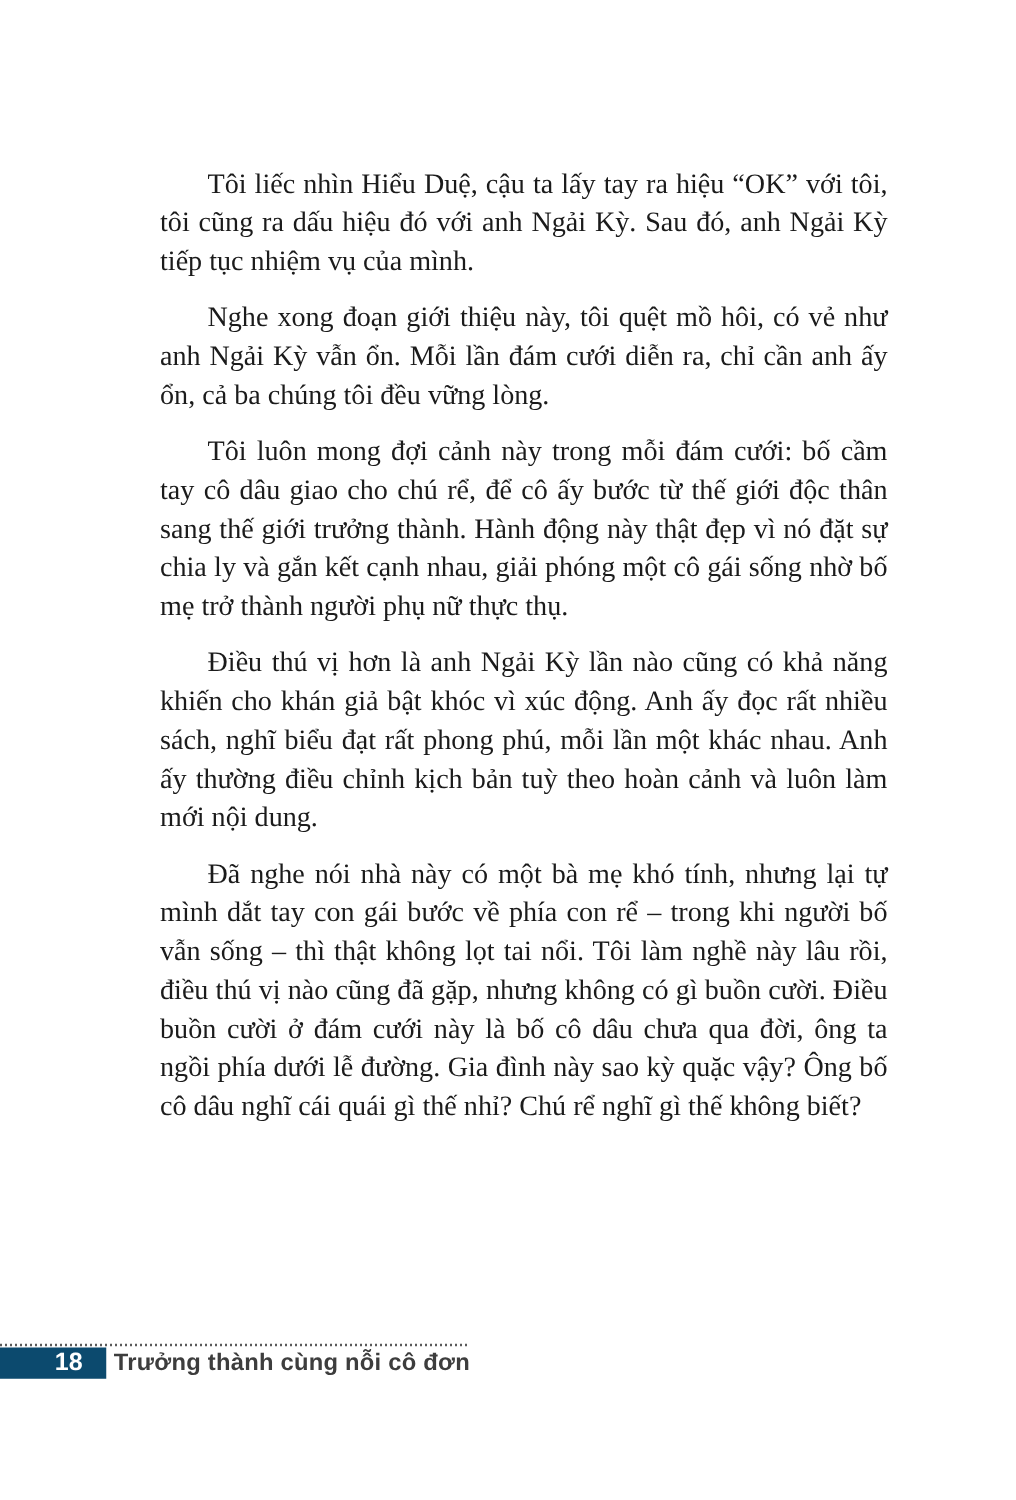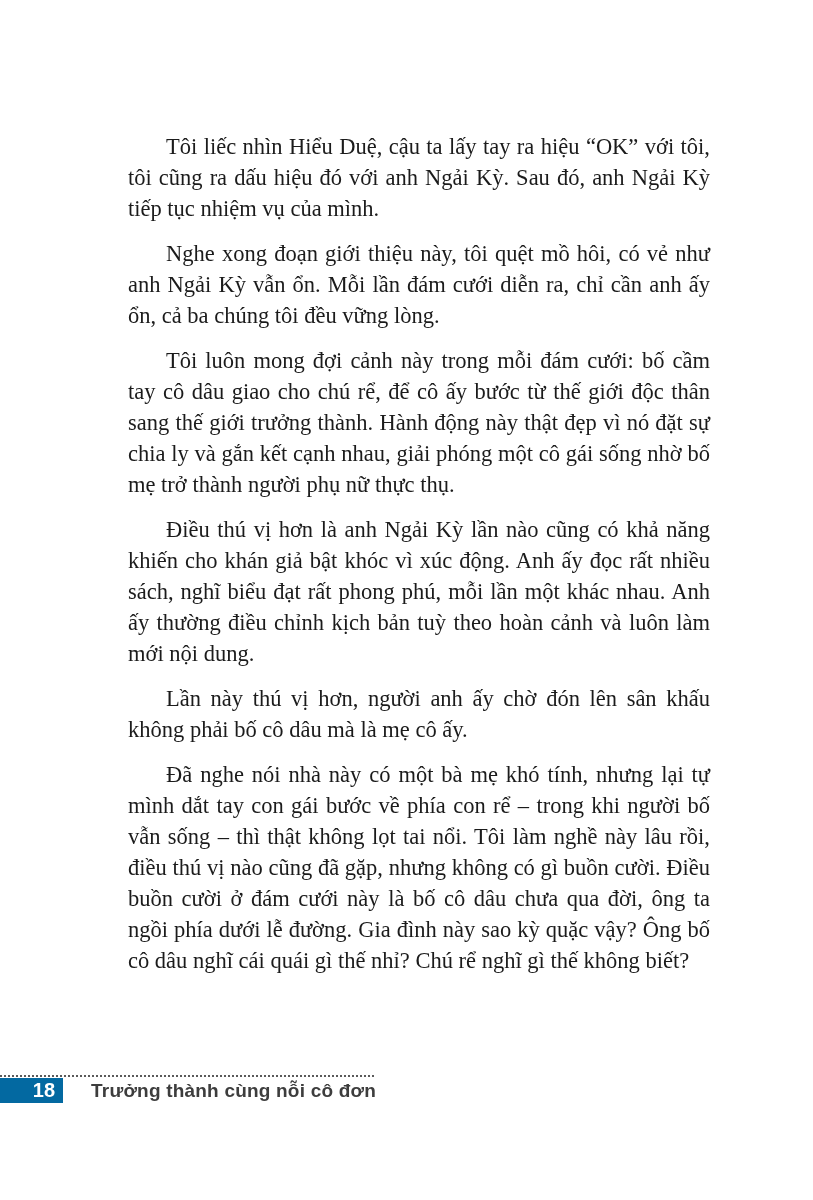--- a/index.html
+++ b/index.html
@@ -43,52 +43,51 @@
   }
   .footer-row {
     display: flex;
     align-items: stretch;
     height: 25px;
     margin-top: 1px;
   }
   .page-number-badge {
     width: 122px;
     box-sizing: border-box;
-    background: #0369a1;
+    background: #0c4a6e;
     color: #ffffff;
     display: flex;
     align-items: center;
     justify-content: flex-end;
-    padding-right: 8px;
+    padding-right: 19px;
     font-family: "Liberation Sans", sans-serif;
     font-size: 20px;
     font-weight: 600;
   }
   .running-title {
-    margin-left: 28px;
+    margin-left: 6px;
     align-self: center;
     color: #3d3d3d;
     font-family: "Liberation Sans", sans-serif;
     font-size: 19px;
     font-weight: 600;
     letter-spacing: 0.2px;
     white-space: nowrap;
   }
 </style>
 </head>
 <body>
 
 <div class="page">
 
   <div class="body-text">
     <p>Tôi liếc nhìn Hiểu Duệ, cậu ta lấy tay ra hiệu “OK” với tôi, tôi cũng ra dấu hiệu đó với anh Ngải Kỳ. Sau đó, anh Ngải Kỳ tiếp tục nhiệm vụ của mình.</p>
     <p>Nghe xong đoạn giới thiệu này, tôi quệt mồ hôi, có vẻ như anh Ngải Kỳ vẫn ổn. Mỗi lần đám cưới diễn ra, chỉ cần anh ấy ổn, cả ba chúng tôi đều vững lòng.</p>
     <p>Tôi luôn mong đợi cảnh này trong mỗi đám cưới: bố cầm tay cô dâu giao cho chú rể, để cô ấy bước từ thế giới độc thân sang thế giới trưởng thành. Hành động này thật đẹp vì nó đặt sự chia ly và gắn kết cạnh nhau, giải phóng một cô gái sống nhờ bố mẹ trở thành người phụ nữ thực thụ.</p>
     <p>Điều thú vị hơn là anh Ngải Kỳ lần nào cũng có khả năng khiến cho khán giả bật khóc vì xúc động. Anh ấy đọc rất nhiều sách, nghĩ biểu đạt rất phong phú, mỗi lần một khác nhau. Anh ấy thường điều chỉnh kịch bản tuỳ theo hoàn cảnh và luôn làm mới nội dung.</p>
-    <p>Lần này thú vị hơn, người anh ấy chờ đón lên sân khấu không phải bố cô dâu mà là mẹ cô ấy.</p>
     <p>Đã nghe nói nhà này có một bà mẹ khó tính, nhưng lại tự mình dắt tay con gái bước về phía con rể – trong khi người bố vẫn sống – thì thật không lọt tai nổi. Tôi làm nghề này lâu rồi, điều thú vị nào cũng đã gặp, nhưng không có gì buồn cười. Điều buồn cười ở đám cưới này là bố cô dâu chưa qua đời, ông ta ngồi phía dưới lễ đường. Gia đình này sao kỳ quặc vậy? Ông bố cô dâu nghĩ cái quái gì thế nhỉ? Chú rể nghĩ gì thế không biết?</p>
   </div>
 
   <div class="footer">
     <div class="dotted-rule"></div>
     <div class="footer-row">
       <div class="page-number-badge">
         <span>18</span>
       </div>
       <div class="running-title">Trưởng thành cùng nỗi cô đơn</div>

